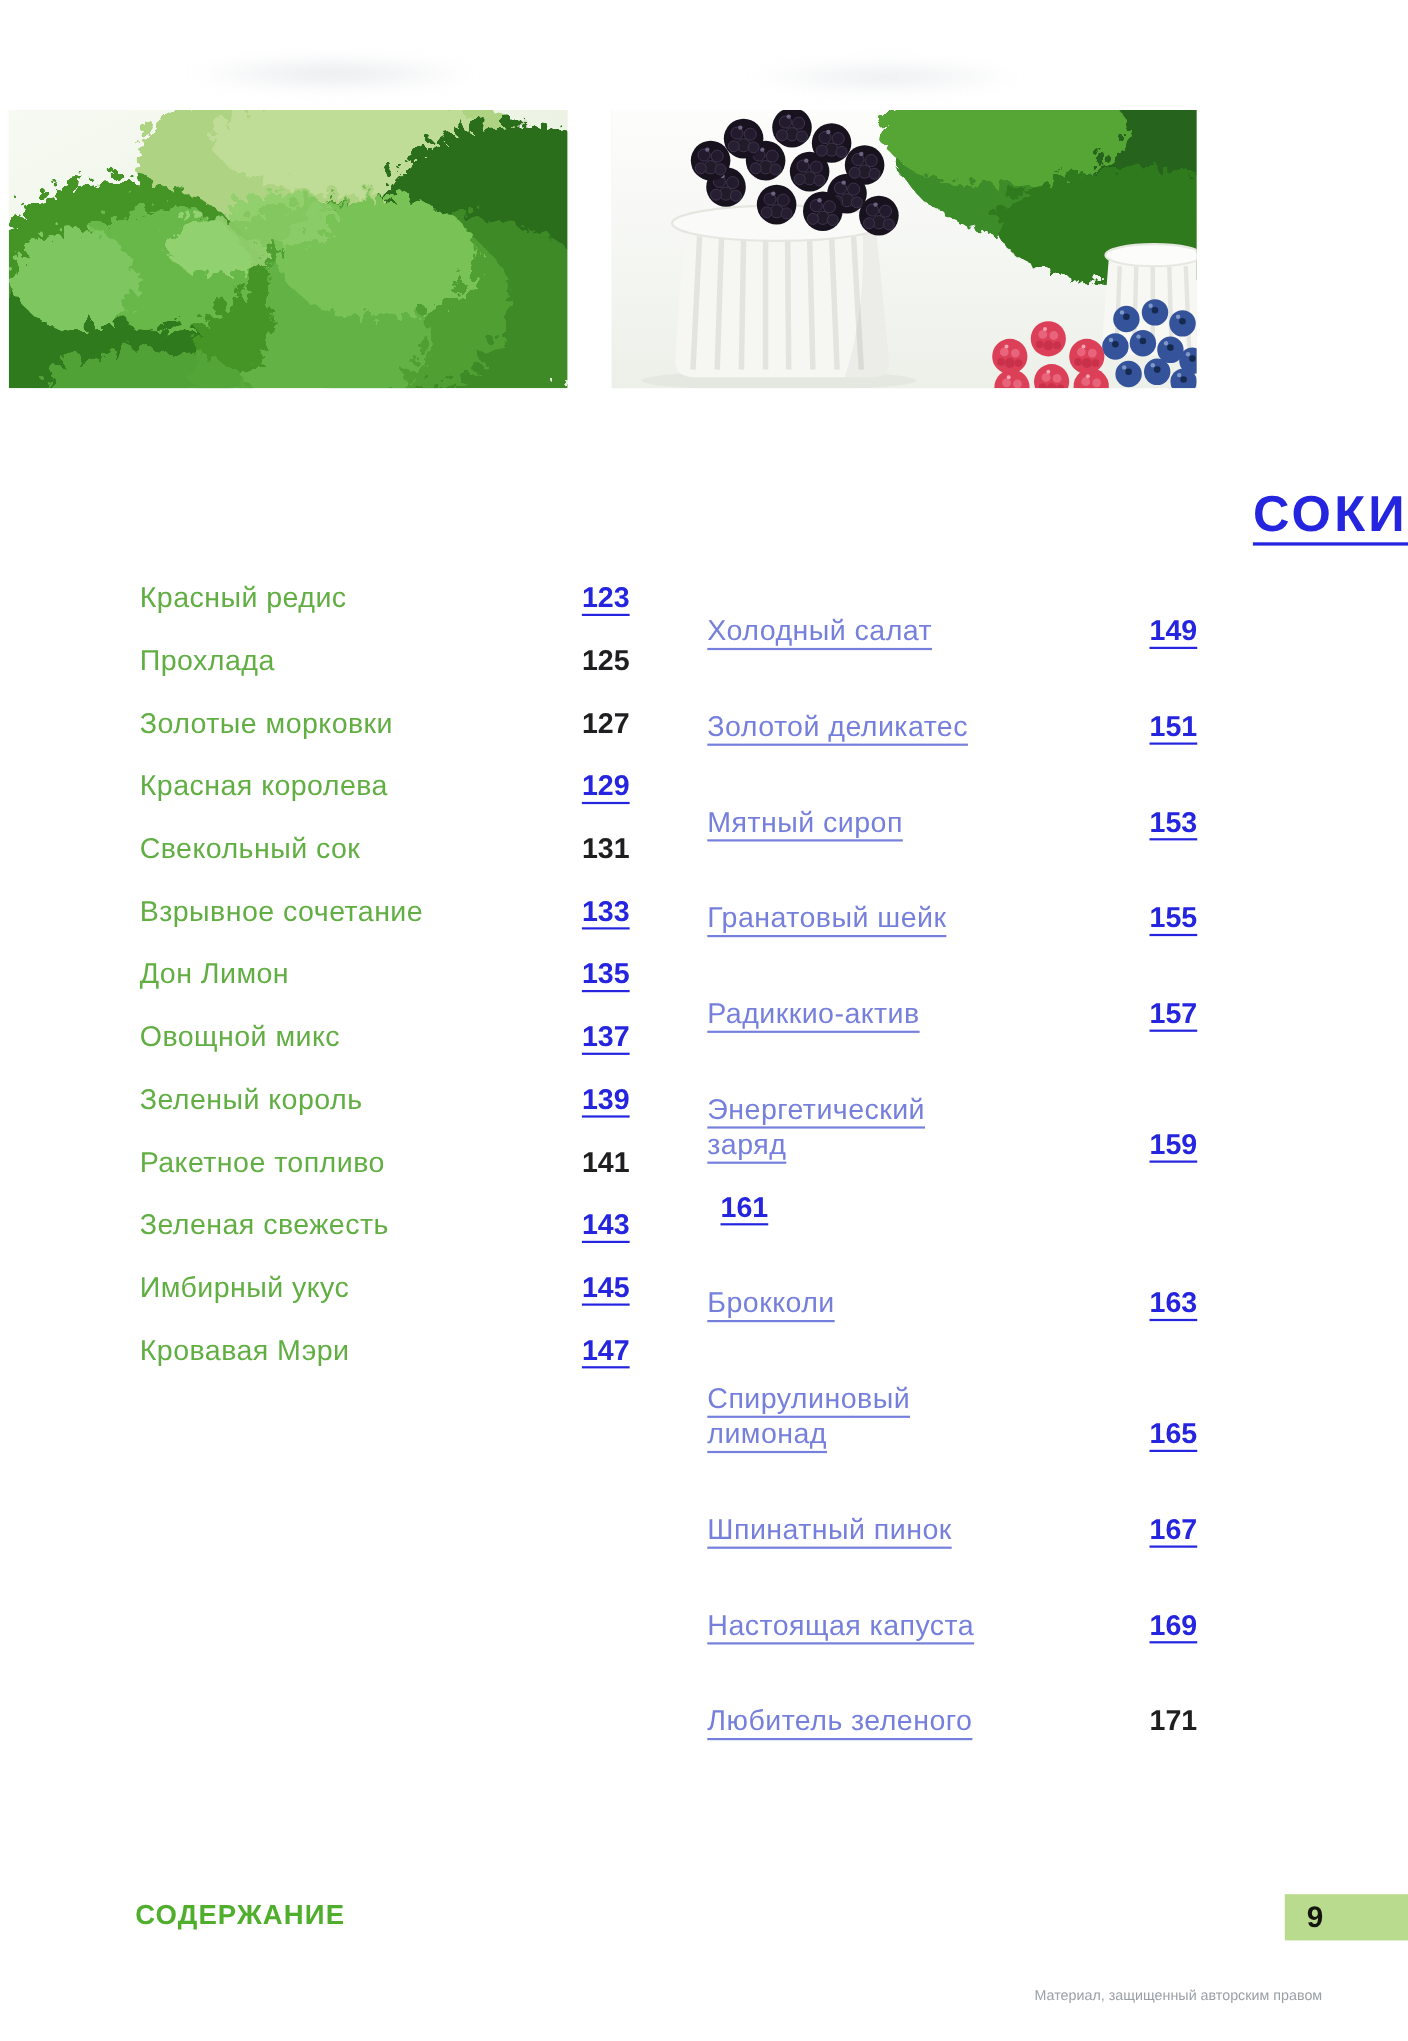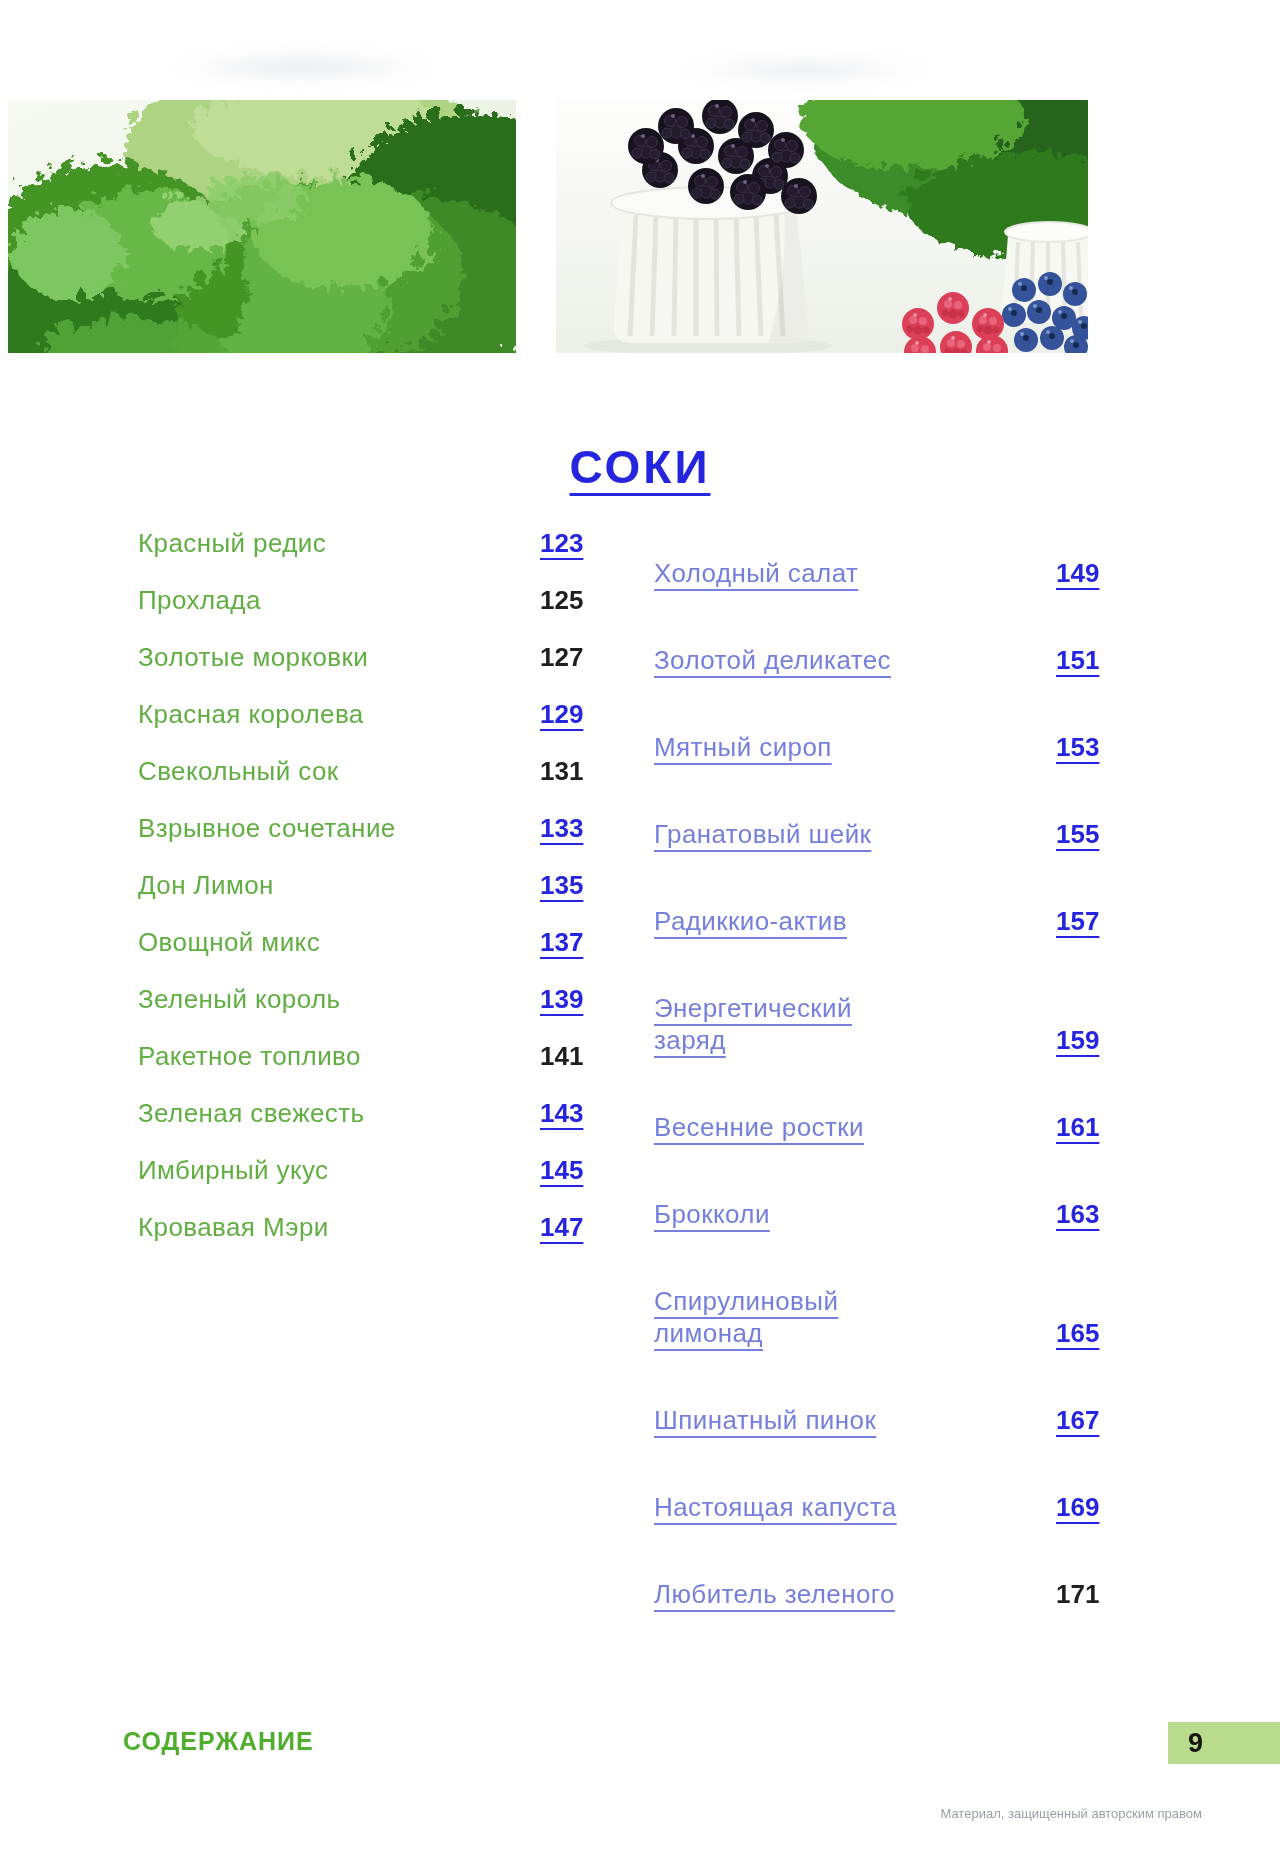--- a/index.html
+++ b/index.html
@@ -18,26 +18,26 @@
   }
   .smudge{position:absolute;border-radius:50%;filter:blur(7px);pointer-events:none;}
   .smudge.s1{left:170px;top:52px;width:265px;height:30px;
     background:radial-gradient(closest-side,rgba(188,194,202,.38),rgba(188,194,202,0));}
   .smudge.s2{left:680px;top:56px;width:250px;height:28px;
     background:radial-gradient(closest-side,rgba(188,194,202,.33),rgba(188,194,202,0));}
   .photo{position:absolute;top:100px;height:253px;overflow:hidden;background:#eef3ea;}
   .photo-left{left:8px;width:508px;}
   .photo-right{left:556px;width:532px;}
   .photo svg{width:100%;height:100%;display:block;}
-  .title-wrap{position:absolute;left:0;top:440px;width:1280px;text-align:center;}
+  .title-wrap{position:absolute;left:0;top:440px;width:1280px;text-align:right;}
   .title-link{
     display:inline-block;color:var(--blue);font-size:46px;font-weight:bold;letter-spacing:3px;
     text-decoration:underline;text-decoration-thickness:3px;text-underline-offset:10px;cursor:pointer;
   }
-  .toc{position:absolute;left:138px;top:527px;width:986px;display:flex;gap:46px;}
+  .toc{position:absolute;left:127px;top:527px;width:986px;display:flex;gap:46px;}
   .toc-col{flex:1;min-width:0;}
   .toc-row{display:flex;align-items:flex-end;margin-bottom:25px;}
   .toc-label{
     flex:1;font-size:26px;line-height:32px;letter-spacing:.4px;white-space:pre-line;min-width:0;
   }
   .toc-label.left{color:var(--green);}
   .toc-label.right{
     color:var(--soft);cursor:pointer;
     text-decoration:underline;text-decoration-thickness:2px;text-underline-offset:7px;margin-top:30px;
   }
@@ -285,21 +285,20 @@
       <div class="toc-row">
         <span class="toc-label right">Радиккио-актив</span>
         <span class="toc-page link">157</span>
       </div>
       <div class="toc-row">
         <span class="toc-label right">Энергетический
 заряд</span>
         <span class="toc-page link">159</span>
       </div>
       <div class="toc-row">
-        <span class="toc-label right">Весенние ростки</span>
         <span class="toc-page link">161</span>
       </div>
       <div class="toc-row">
         <span class="toc-label right">Брокколи</span>
         <span class="toc-page link">163</span>
       </div>
       <div class="toc-row">
         <span class="toc-label right">Спирулиновый
 лимонад</span>
         <span class="toc-page link">165</span>

